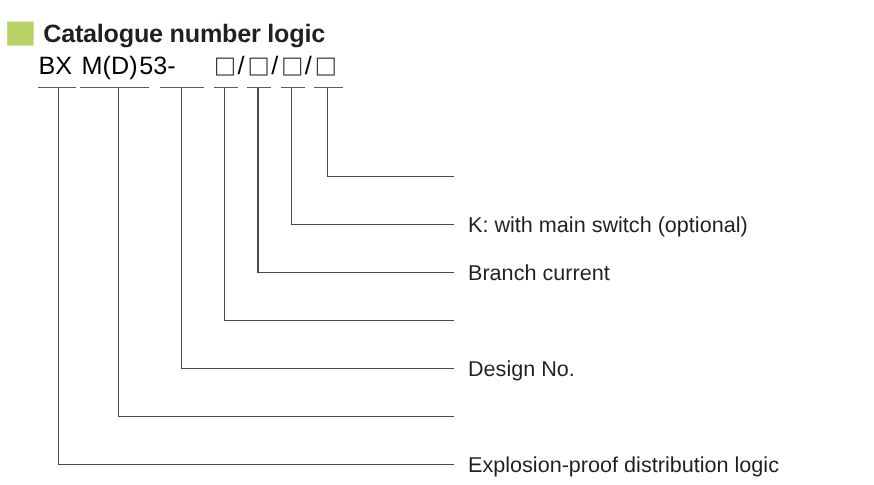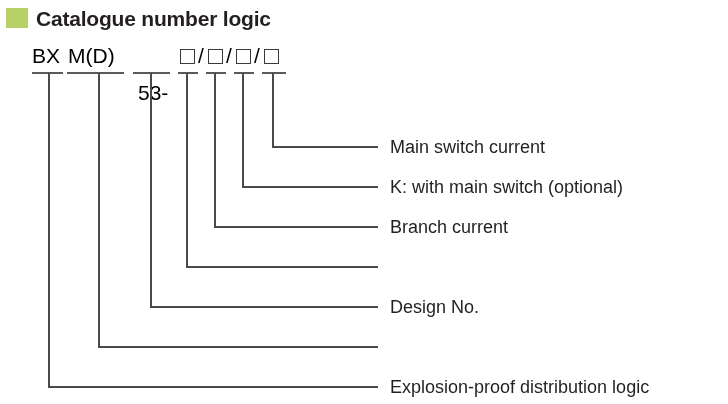--- a/index.html
+++ b/index.html
@@ -13,21 +13,21 @@
     position: relative;
     font-family: "Liberation Sans", sans-serif;
     color: #231f20;
     overflow: hidden;
   }
 
   
   #title-row {
     position: absolute;
     left: 0;
-    top: 4px;
+    top: 14px;
     width: 624px;
     height: 32px;
   }
   #title-marker {
     position: absolute;
     left: 6px;
     top: 4px;
     width: 22px;
     height: 20px;
     background: #b7d166;
@@ -99,21 +99,21 @@
 <body>
 
 <div id="title-row">
   <div id="title-marker"></div>
   <div id="title-text">Catalogue number logic</div>
 </div>
 
 <div id="code-line">
   <span class="code-seg" style="left:32px;">BX</span>
   <span class="code-seg" style="left:68px;">M(D)</span>
-  <span class="code-seg" style="left:138px;margin-top:37px;">53-</span>
+  <span class="code-seg" style="left:116px;">53-</span>
 
   <span class="code-seg" style="left:180px;"><span class="box-glyph"></span></span>
   <span class="code-seg" style="left:198px;">/</span>
   <span class="code-seg" style="left:208px;"><span class="box-glyph"></span></span>
   <span class="code-seg" style="left:226px;">/</span>
   <span class="code-seg" style="left:236px;"><span class="box-glyph"></span></span>
   <span class="code-seg" style="left:254px;">/</span>
   <span class="code-seg" style="left:264px;"><span class="box-glyph"></span></span>
 </div>
 
@@ -141,18 +141,17 @@
 
     <path d="M151,73 L151,307 L378,307"></path>
 
     <path d="M99,73 L99,347 L378,347"></path>
 
     <path d="M49,73 L49,387 L378,387"></path>
   </g>
 </svg>
 
 <div id="labels">
-  <div class="label-text" style="top:136px;">Main switch current</div>
   <div class="label-text" style="top:176px;">K: with main switch (optional)</div>
   <div class="label-text" style="top:216px;text-align:right;">Branch current</div>
   <div class="label-text" style="top:296px;">Design No.</div>
   <div class="label-text" style="top:376px;">Explosion-proof distribution logic</div>
 </div>
 
 </body></html>

